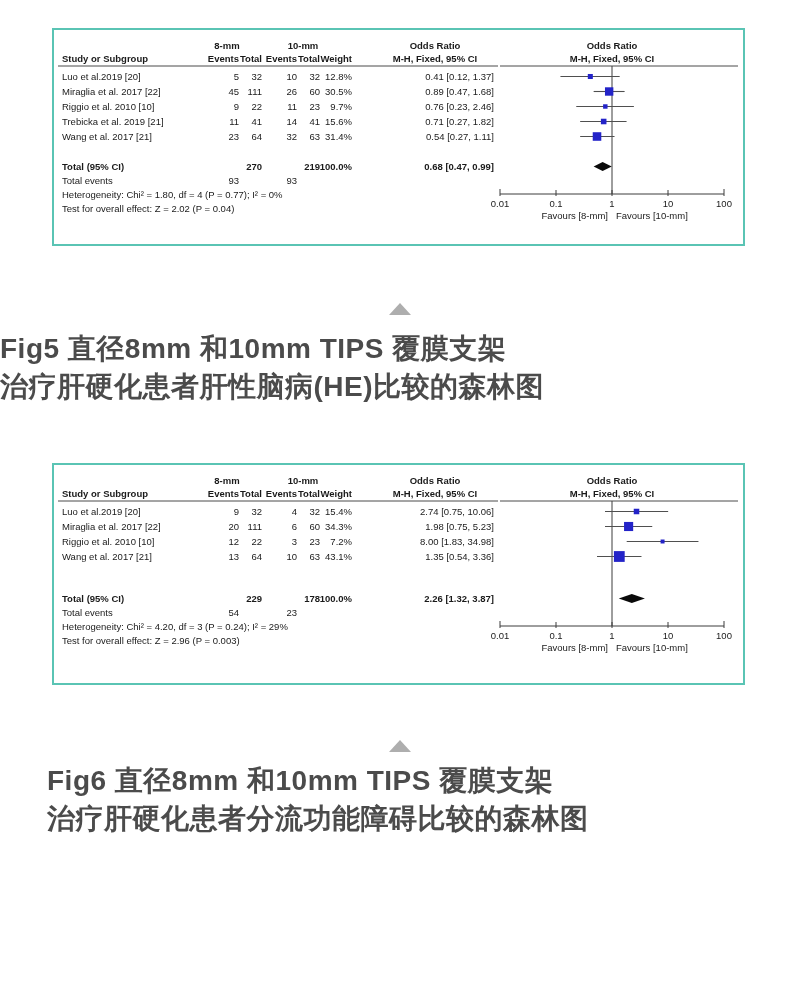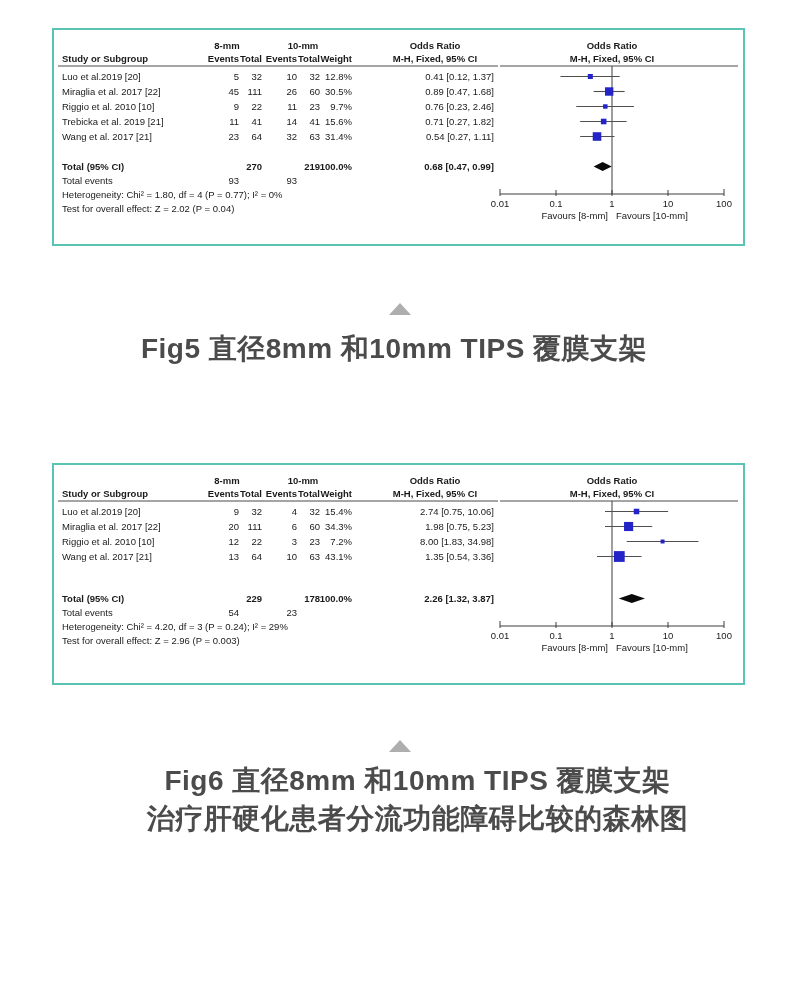--- a/index.html
+++ b/index.html
@@ -8,21 +8,21 @@
   .plot-box{position:absolute;left:52px;width:693px;box-sizing:border-box;
             border:2px solid #3b82f6;background:#ffffff;}
   .plot-box svg{display:block;}
   #box-fig5{top:28px;height:218px;}
   #box-fig6{top:463px;height:222px;}
   .divider-triangle{position:absolute;left:50%;margin-left:-11px;width:0;height:0;
             border-left:11px solid transparent;border-right:11px solid transparent;
             border-bottom:12px solid #aeaeae;}
   #tri-fig5{top:303px;}
   #tri-fig6{top:740px;}
-  .caption{position:absolute;left:0;right:12px;text-align:center;color:#4b4b4b;
+  .caption{position:absolute;left:0;right:12px;text-align:left;color:#4b4b4b;
            font-size:28px;line-height:38px;font-weight:600;letter-spacing:0.5px;}
   #cap-fig5{top:330px;}
   #cap-fig6{top:762px;padding-left:47px;}
 </style>
 </head>
 <body>
 
 <div class="page">
 
   <div class="plot-box" id="box-fig5" style="border-color: rgb(90, 196, 180);">
@@ -111,20 +111,21 @@
         <text x="670" y="177" text-anchor="middle" font-size="9.5" font-family="&quot;Liberation Sans&quot;,&quot;DejaVu Sans&quot;,sans-serif" font-weight="normal" fill="#1a1a1a">100</text>
         <text x="554" y="189" text-anchor="end" font-size="9.5" font-family="&quot;Liberation Sans&quot;,&quot;DejaVu Sans&quot;,sans-serif" font-weight="normal" fill="#1a1a1a">Favours [8-mm]</text>
         <text x="562" y="189" text-anchor="start" font-size="9.5" font-family="&quot;Liberation Sans&quot;,&quot;DejaVu Sans&quot;,sans-serif" font-weight="normal" fill="#1a1a1a">Favours [10-mm]</text>
       </svg>
   </div>
 
   <div class="divider-triangle" id="tri-fig5" style="border-bottom-color: rgb(174, 174, 174);"></div>
 
   <div class="caption" id="cap-fig5" style="color: rgb(75, 75, 75);">
     <div>Fig5 直径8mm 和10mm TIPS 覆膜支架</div>
+    <div>治疗肝硬化患者肝性脑病(HE)比较的森林图</div>
   </div>
 
   <div class="plot-box" id="box-fig6" style="border-color: rgb(90, 196, 180);">
     <svg id="forest-1" width="689" height="218">
         <text x="173" y="19" text-anchor="middle" font-size="9.5" font-family="&quot;Liberation Sans&quot;,&quot;DejaVu Sans&quot;,sans-serif" font-weight="bold" fill="#1a1a1a">8-mm</text>
         <text x="249" y="19" text-anchor="middle" font-size="9.5" font-family="&quot;Liberation Sans&quot;,&quot;DejaVu Sans&quot;,sans-serif" font-weight="bold" fill="#1a1a1a">10-mm</text>
         <text x="381" y="19" text-anchor="middle" font-size="9.5" font-family="&quot;Liberation Sans&quot;,&quot;DejaVu Sans&quot;,sans-serif" font-weight="bold" fill="#1a1a1a">Odds Ratio</text>
         <text x="558" y="19" text-anchor="middle" font-size="9.5" font-family="&quot;Liberation Sans&quot;,&quot;DejaVu Sans&quot;,sans-serif" font-weight="bold" fill="#1a1a1a">Odds Ratio</text>
         <text x="8" y="32" text-anchor="start" font-size="9.5" font-family="&quot;Liberation Sans&quot;,&quot;DejaVu Sans&quot;,sans-serif" font-weight="bold" fill="#1a1a1a">Study or Subgroup</text>
         <text x="185" y="32" text-anchor="end" font-size="9.5" font-family="&quot;Liberation Sans&quot;,&quot;DejaVu Sans&quot;,sans-serif" font-weight="bold" fill="#1a1a1a">Events</text>

